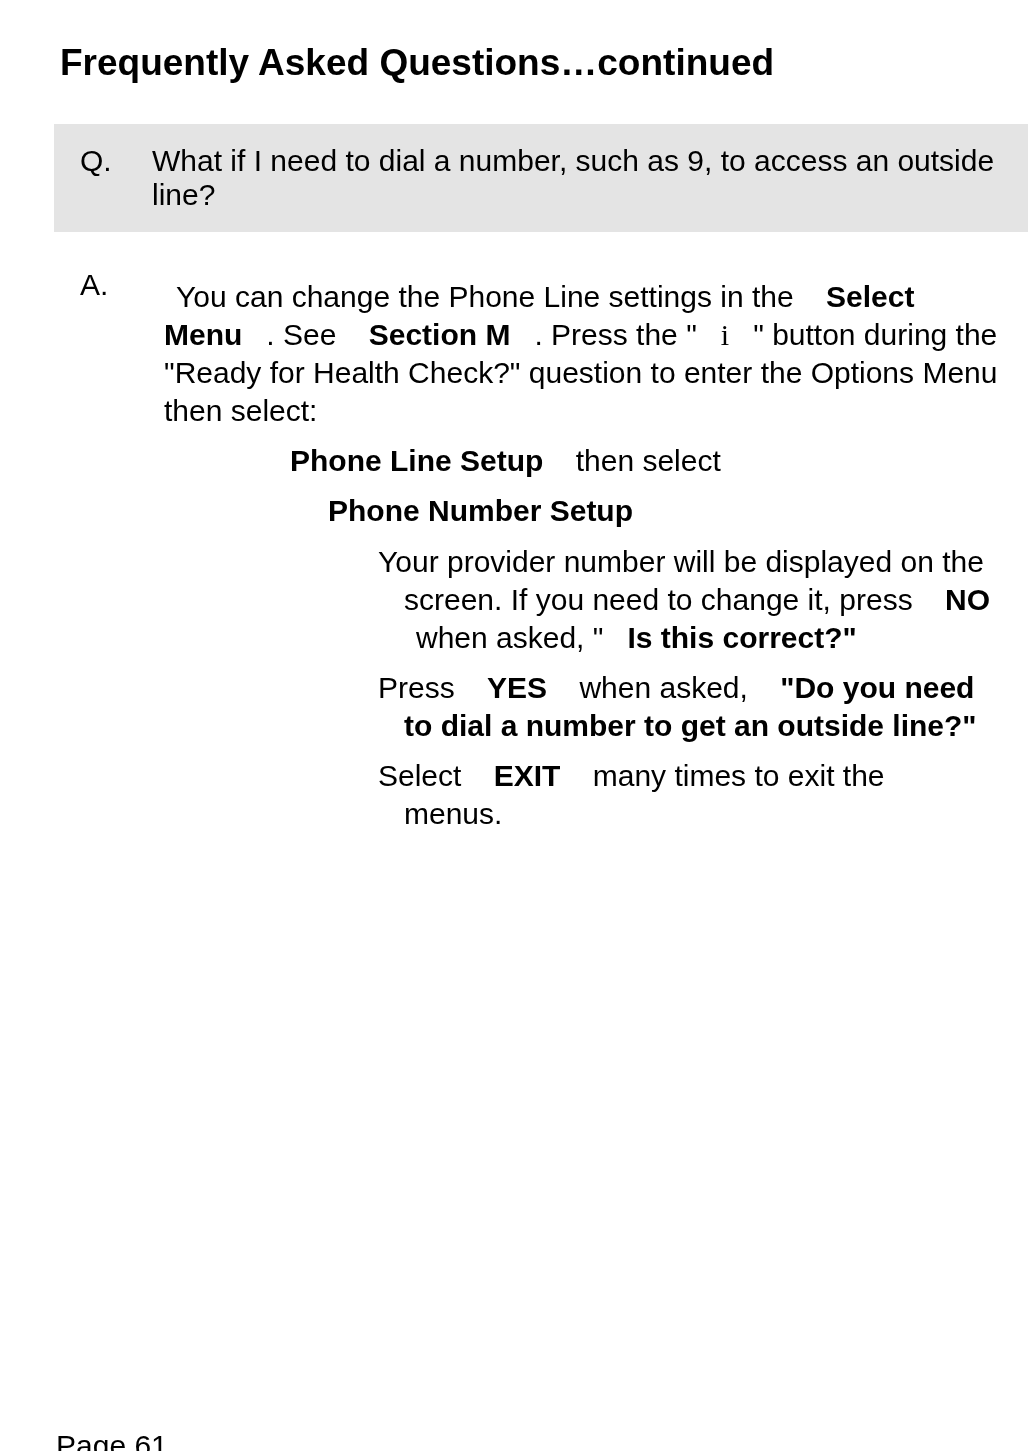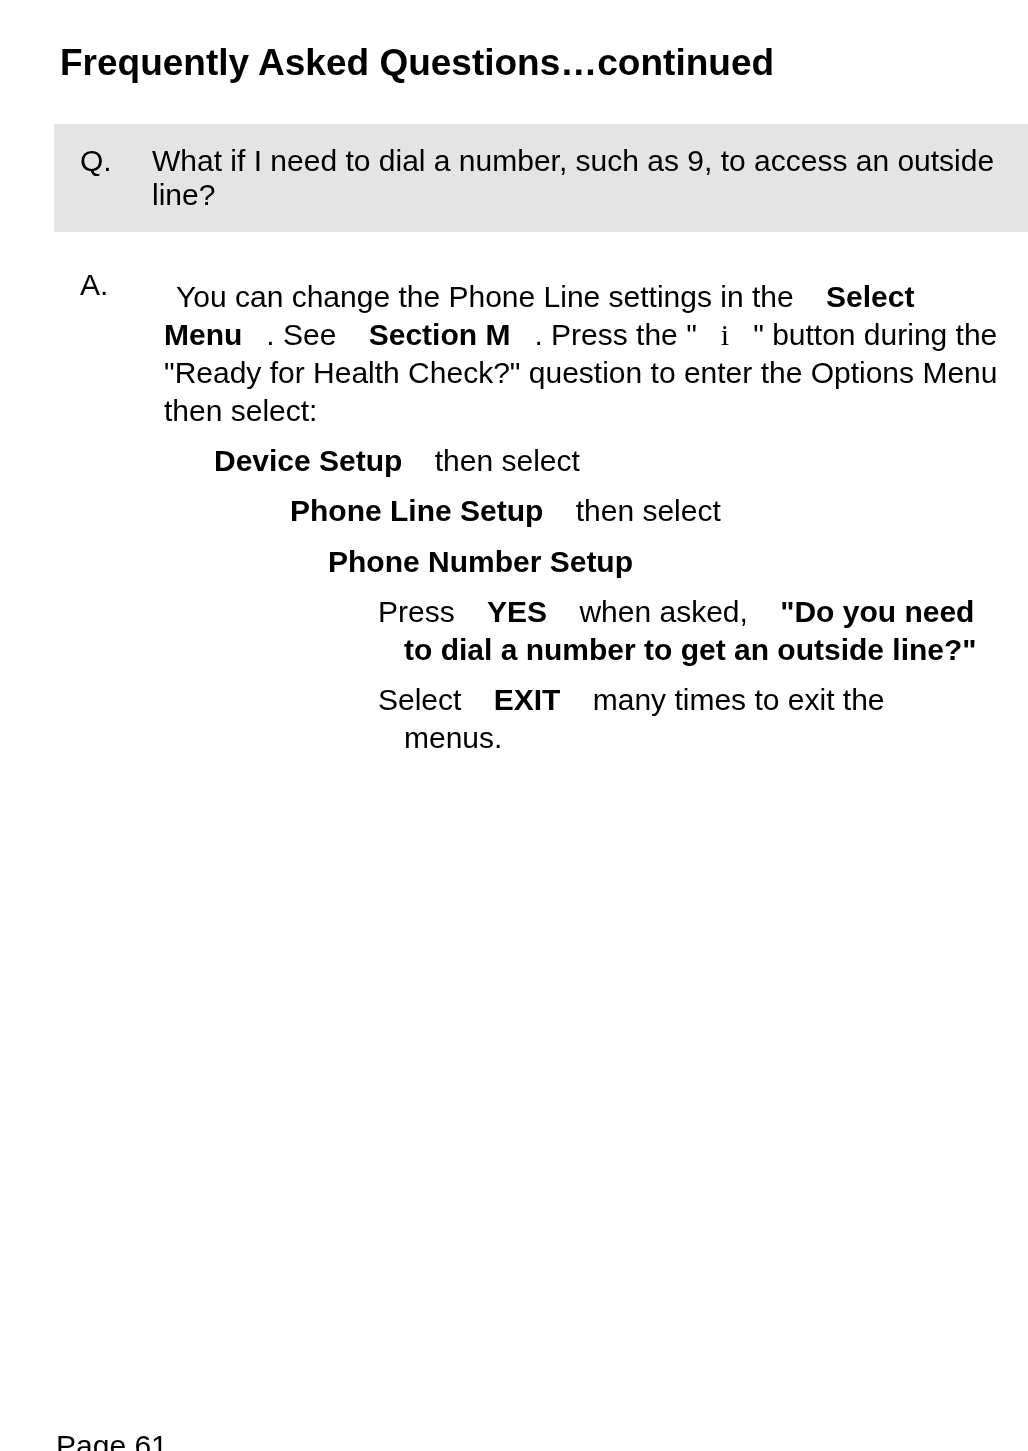--- a/index.html
+++ b/index.html
@@ -80,33 +80,35 @@
   </div>
 
   <div class="answer-row">
     <div class="a-label">A.</div>
     <div class="a-body">
 
       <div>
         <span>You can change the Phone Line settings in the </span><span class="b">Select Menu</span><span>. See </span><span class="b">Section M</span><span>. Press the "</span><span class="serif-i">i</span><span>" button during the "Ready for Health Check?" question to enter the Options Menu then select:</span>
       </div>
 
-      <div class="lvl1">
-        <span class="b">Device Setup</span><span> then select</span>
-      </div>
 
 
       <div class="lvl3">
         <span class="b">Phone Line Setup</span><span> then select</span>
       </div>
 
       <div class="lvl4">
         <span class="b">Phone Number Setup</span>
       </div>
 
+      <div class="lvl5-block">
+        <div class="hang">
+          <span>Your provider number will be displayed on the screen.  If you need to change it, press </span><span class="b">NO</span><span> when asked, "</span><span class="b">Is this correct?"</span>
+        </div>
+      </div>
 
       <div class="lvl5-block">
         <div class="hang">
           <span>Press </span><span class="b">YES</span><span> when asked, </span><span class="b">"Do you need to dial a number to get an outside line?"</span>
         </div>
       </div>
 
 
       <div class="lvl5-block">
         <div class="hang">

